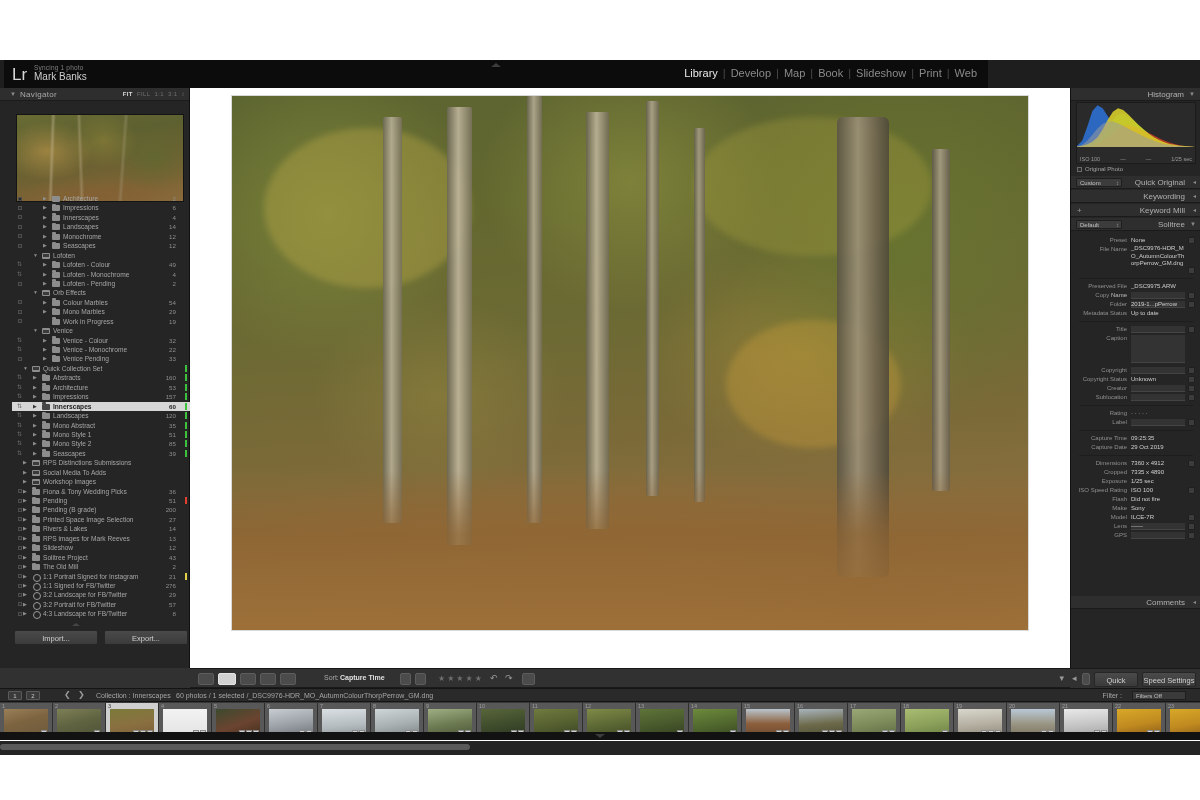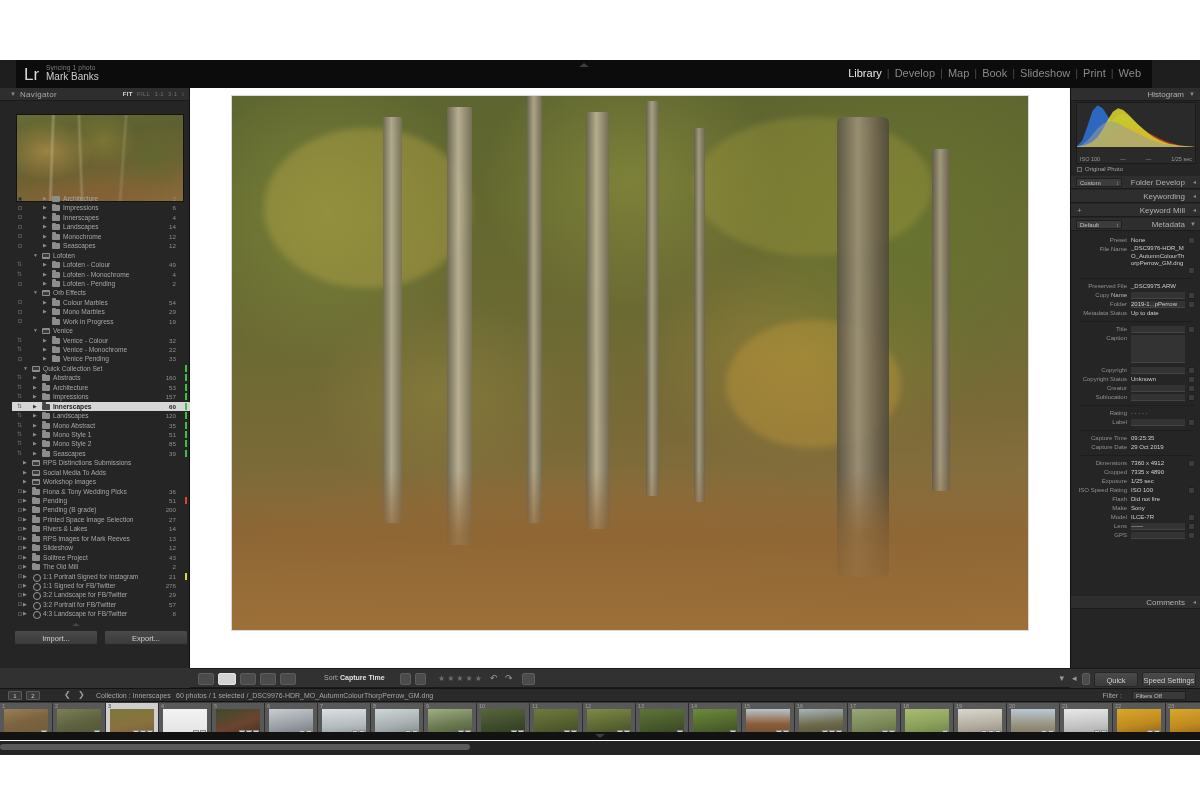--- a/index.html
+++ b/index.html
@@ -14,21 +14,21 @@
     width: 1200px; height: 680px;
     background: #1e1e1e;
     color: #b4b4b4;
     font-size: 9px;
   }
   .pad-top { position:absolute; left:0; top:0; width:1200px; height:60px; background:#fff; }
   .pad-bot { position:absolute; left:0; top:740px; width:1200px; height:60px; background:#fff; }
 
   
   .topbar {
-    position: absolute; left:16px; top:0; width:1136px; height:28px;
+    position: absolute; left:4px; top:0; width:984px; height:28px;
     background:#0c0c0c;
   }
   .topbar .tri {
     position:absolute; left:50%; top:3px; transform:translateX(-50%);
     width:0;height:0;border-left:5px solid transparent;border-right:5px solid transparent;
     border-bottom:4px solid #3c3c3c;
   }
   .lr-logo {
     position:absolute; left:8px; top:5px;
     font-size:17px; font-weight:300; color:#d8d8d8; letter-spacing:0px;
@@ -686,41 +686,41 @@
       </div>
     </div>
 
     <div class="origphoto">
       <span class="box"></span><span>Original Photo</span>
     </div>
 
     <div class="rsection" style="top:88px">
       <div class="rhead">
         <span class="sel">Custom</span>
-        <span>Folder Develop</span>
+        <span>Quick Original</span>
         <span class="tw">◂</span>
       </div>
     </div>
     <div class="rsection" style="top:102px">
       <div class="rhead">
         <span>Keywording</span>
         <span class="tw">◂</span>
       </div>
     </div>
     <div class="rsection" style="top:116px">
       <div class="rhead">
         <span class="plus">+</span>
         <span>Keyword Mill</span>
         <span class="tw">◂</span>
       </div>
     </div>
     <div class="rsection" style="top:130px">
       <div class="rhead">
         <span class="sel">Default</span>
-        <span>Metadata</span>
+        <span>Solitree</span>
         <span class="tw">▼</span>
       </div>
     </div>
 
     <div class="rsection" id="meta-list" style="top:146px; padding:2px 4px;">
         <div class="mrow">
           <span class="k">Preset</span>
           <span class="v">None</span>
           <span class="btn"></span>
         </div>

